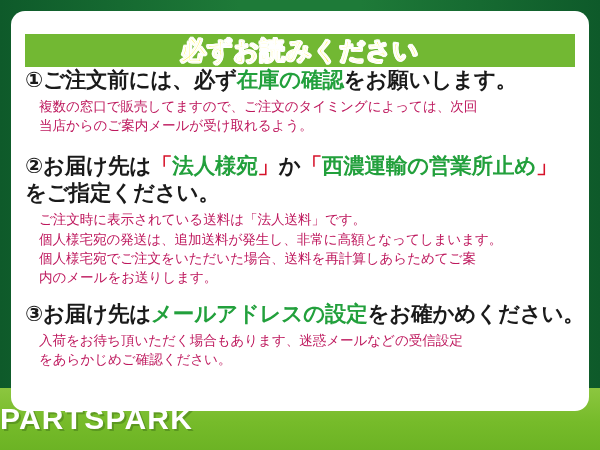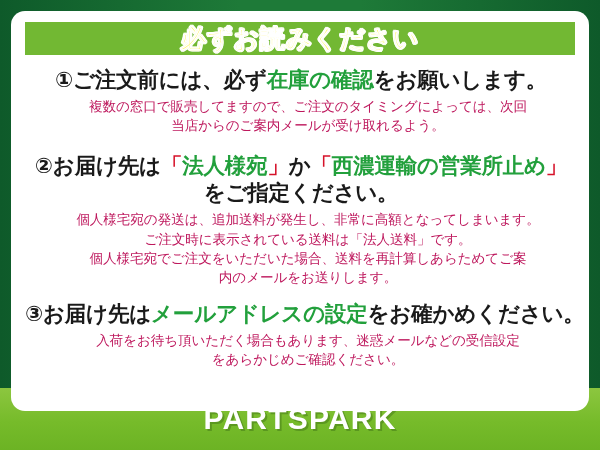--- a/index.html
+++ b/index.html
@@ -34,21 +34,20 @@
   
   #footer-bar {
     position: absolute;
     left: 0;
     right: 0;
     bottom: 0;
     height: 62px;
     background: linear-gradient(180deg, #8cc63f 0%, #76bb2a 55%, #6cb324 100%);
     display: flex;
     align-items: center;
-    justify-content: center;
   }
   #brand-wordmark {
     color: #ffffff;
     font-size: 30px;
     font-weight: bold;
     letter-spacing: 1.2px;
     text-shadow: 2px 2px 0 rgba(60, 110, 20, .45);
     font-family: "Liberation Sans", "DejaVu Sans", sans-serif;
   }
 
@@ -62,21 +61,21 @@
     box-sizing: border-box;
     background: #ffffff;
     border-radius: 14px;
     overflow: hidden;
   }
 
   
   #notice-header {
     position: absolute;
     left: 14px;
-    top: 11px;
+    top: 23px;
     width: 550px;
     height: 33px;
     background: #72b833;
     display: flex;
     align-items: center;
     justify-content: center;
   }
   #notice-header-title {
     font-size: 25px;
     font-weight: bold;
@@ -92,21 +91,21 @@
 
   
   #notice-body {
     position: absolute;
     left: 0;
     top: 56px;
     right: 0;
     padding: 0 12px 0 14px;
   }
 
-  .notice-item { margin-bottom: 3px; text-align: center; }
+  .notice-item { margin-bottom: 3px; }
 
   .item-heading {
     font-size: 21.5px;
     font-weight: bold;
     color: #1a1a1a;
     line-height: 1.30;
     letter-spacing: -0.2px;
     white-space: nowrap;
   }
   .item-heading.wrap { white-space: normal; }
@@ -152,22 +151,22 @@
             <div>複数の窓口で販売してますので、ご注文のタイミングによっては、次回</div>
             <div>当店からのご案内メールが受け取れるよう。</div>
           </div>
       </div>
 
       <div class="sp-1"></div>
 
       <div class="notice-item">
         <div class="item-heading wrap"><span>②</span><span>お届け先は</span><span class="hl-red">「</span><span class="hl-green">法人様宛</span><span class="hl-red">」</span><span>か</span><span class="hl-red">「</span><span class="hl-green">西濃運輸の営業所止め</span><span class="hl-red">」</span><span>をご指定ください。</span></div>
         <div class="item-sub">
+            <div>ご注文時に表示されている送料は「法人送料」です。</div>
             <div>個人様宅宛の発送は、追加送料が発生し、非常に高額となってしまいます。</div>
-            <div>ご注文時に表示されている送料は「法人送料」です。</div>
             <div>個人様宅宛でご注文をいただいた場合、送料を再計算しあらためてご案</div>
             <div>内のメールをお送りします。</div>
           </div>
       </div>
 
       <div class="sp-2"></div>
 
       <div class="notice-item">
         <div class="item-heading"><span>③</span><span>お届け先は</span><span class="hl-green">メールアドレスの設定</span><span>をお確かめください。</span></div>
         <div class="item-sub">

